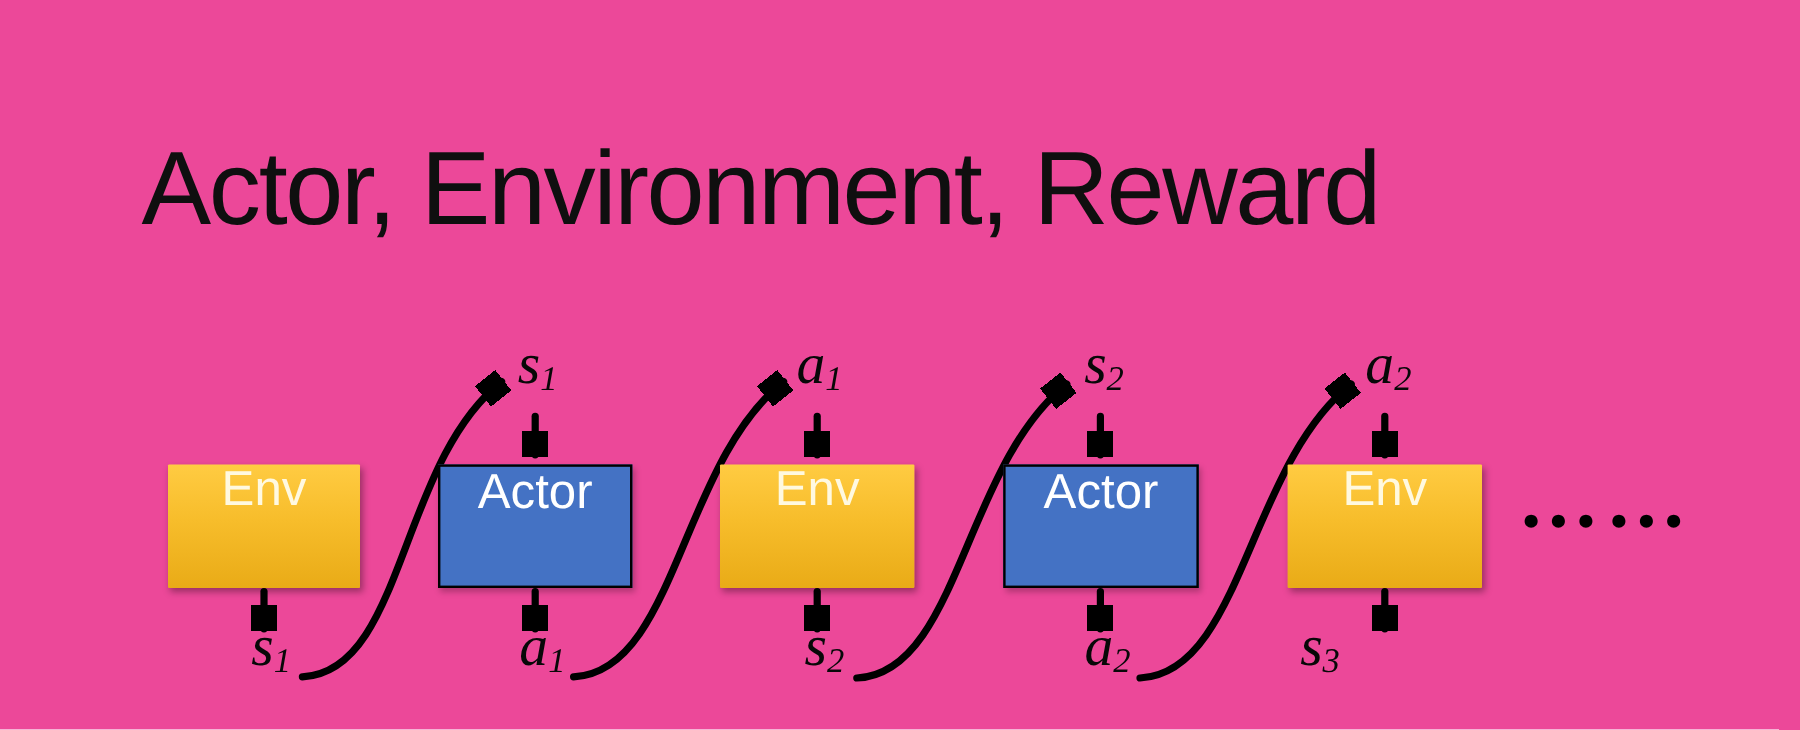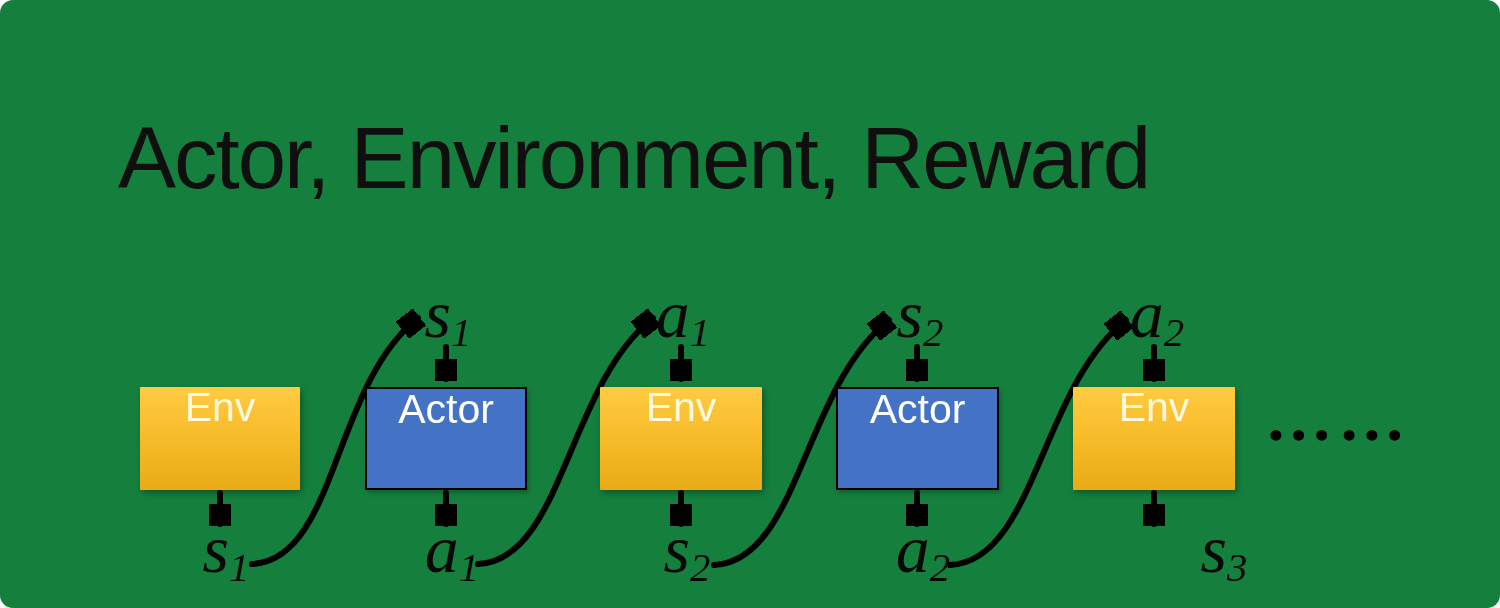--- a/index.html
+++ b/index.html
@@ -1,19 +1,18 @@
 <!DOCTYPE html>
 <html><head>
 <meta charset="utf-8">
 <style>
   html,body{margin:0;padding:0;background:#fff;}
   .slide{
-    position:relative;width:1500px;height:608px;background:#15803d;overflow:hidden;
+    position:relative;width:1500px;height:608px;background:#ec4899;overflow:hidden;
     font-family:"Liberation Sans",sans-serif;
-    border-radius:13px;
   }
   .title{
     position:absolute;left:118px;top:112px;
     font-size:87px;font-weight:300;letter-spacing:-2px;color:#0f0f0f;
     line-height:1.05;white-space:nowrap;
   }
   .box{
     position:absolute;top:387px;height:103px;
     display:flex;justify-content:center;
     font-size:41px;line-height:1;box-sizing:border-box;
@@ -23,21 +22,21 @@
     color:#FFF9E0;border-radius:1px;
     box-shadow:2px 3px 6px rgba(0,0,0,0.35);
   }
   .actor{
     background:#4472C4;border:2px solid #000000;color:#ffffff;
     box-shadow:2px 3px 5px rgba(0,0,0,0.25);
   }
   .mlabel{
     position:absolute;transform:translateX(-50%);
     font-family:"Liberation Serif",serif;font-style:italic;
-    font-size:68px;line-height:1;color:#080808;white-space:nowrap;
+    font-size:48px;line-height:1;color:#080808;white-space:nowrap;
   }
   .mlabel .msub{font-size:0.6em;vertical-align:-0.22em;}
   .arrows{position:absolute;left:0;top:0;width:1500px;height:608px;pointer-events:none;}
   .arrows path{fill:none;stroke:#000;stroke-width:6;stroke-linecap:round;}
   .dots{
     position:absolute;left:1266px;top:421px;
     font-family:"DejaVu Sans",sans-serif;font-weight:bold;font-size:31px;line-height:1;
     letter-spacing:3px;word-spacing:-9px;color:#000;white-space:nowrap;
   }
 </style>
@@ -90,17 +89,17 @@
 
   <div class="mlabel" style="left:448px;top:280px;"><span>s</span><span class="msub">1</span></div>
   <div class="mlabel" style="left:683px;top:280px;"><span>a</span><span class="msub">1</span></div>
   <div class="mlabel" style="left:920px;top:280px;"><span>s</span><span class="msub">2</span></div>
   <div class="mlabel" style="left:1157px;top:280px;"><span>a</span><span class="msub">2</span></div>
 
   <div class="mlabel" style="left:226px;top:515px;"><span>s</span><span class="msub">1</span></div>
   <div class="mlabel" style="left:452px;top:515px;"><span>a</span><span class="msub">1</span></div>
   <div class="mlabel" style="left:687px;top:515px;"><span>s</span><span class="msub">2</span></div>
   <div class="mlabel" style="left:923px;top:515px;"><span>a</span><span class="msub">2</span></div>
-  <div class="mlabel" style="left:1224px;top:515px;"><span>s</span><span class="msub">3</span></div>
+  <div class="mlabel" style="left:1100px;top:515px;"><span>s</span><span class="msub">3</span></div>
 
   <div class="dots">••• •••</div>
 
 </div>
 
 </body></html>

